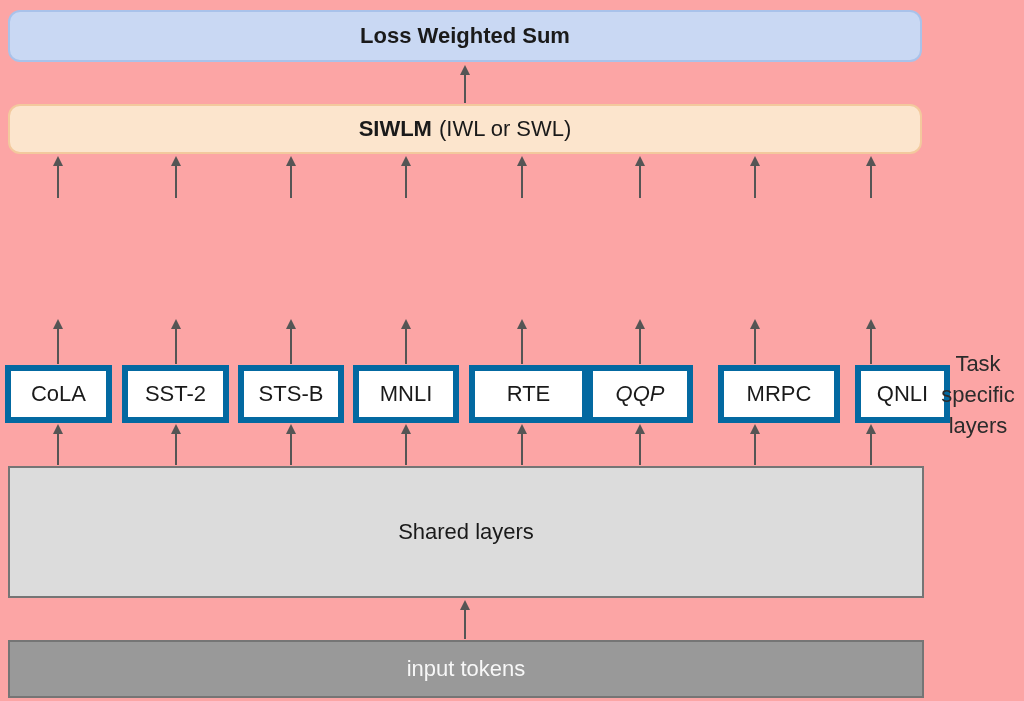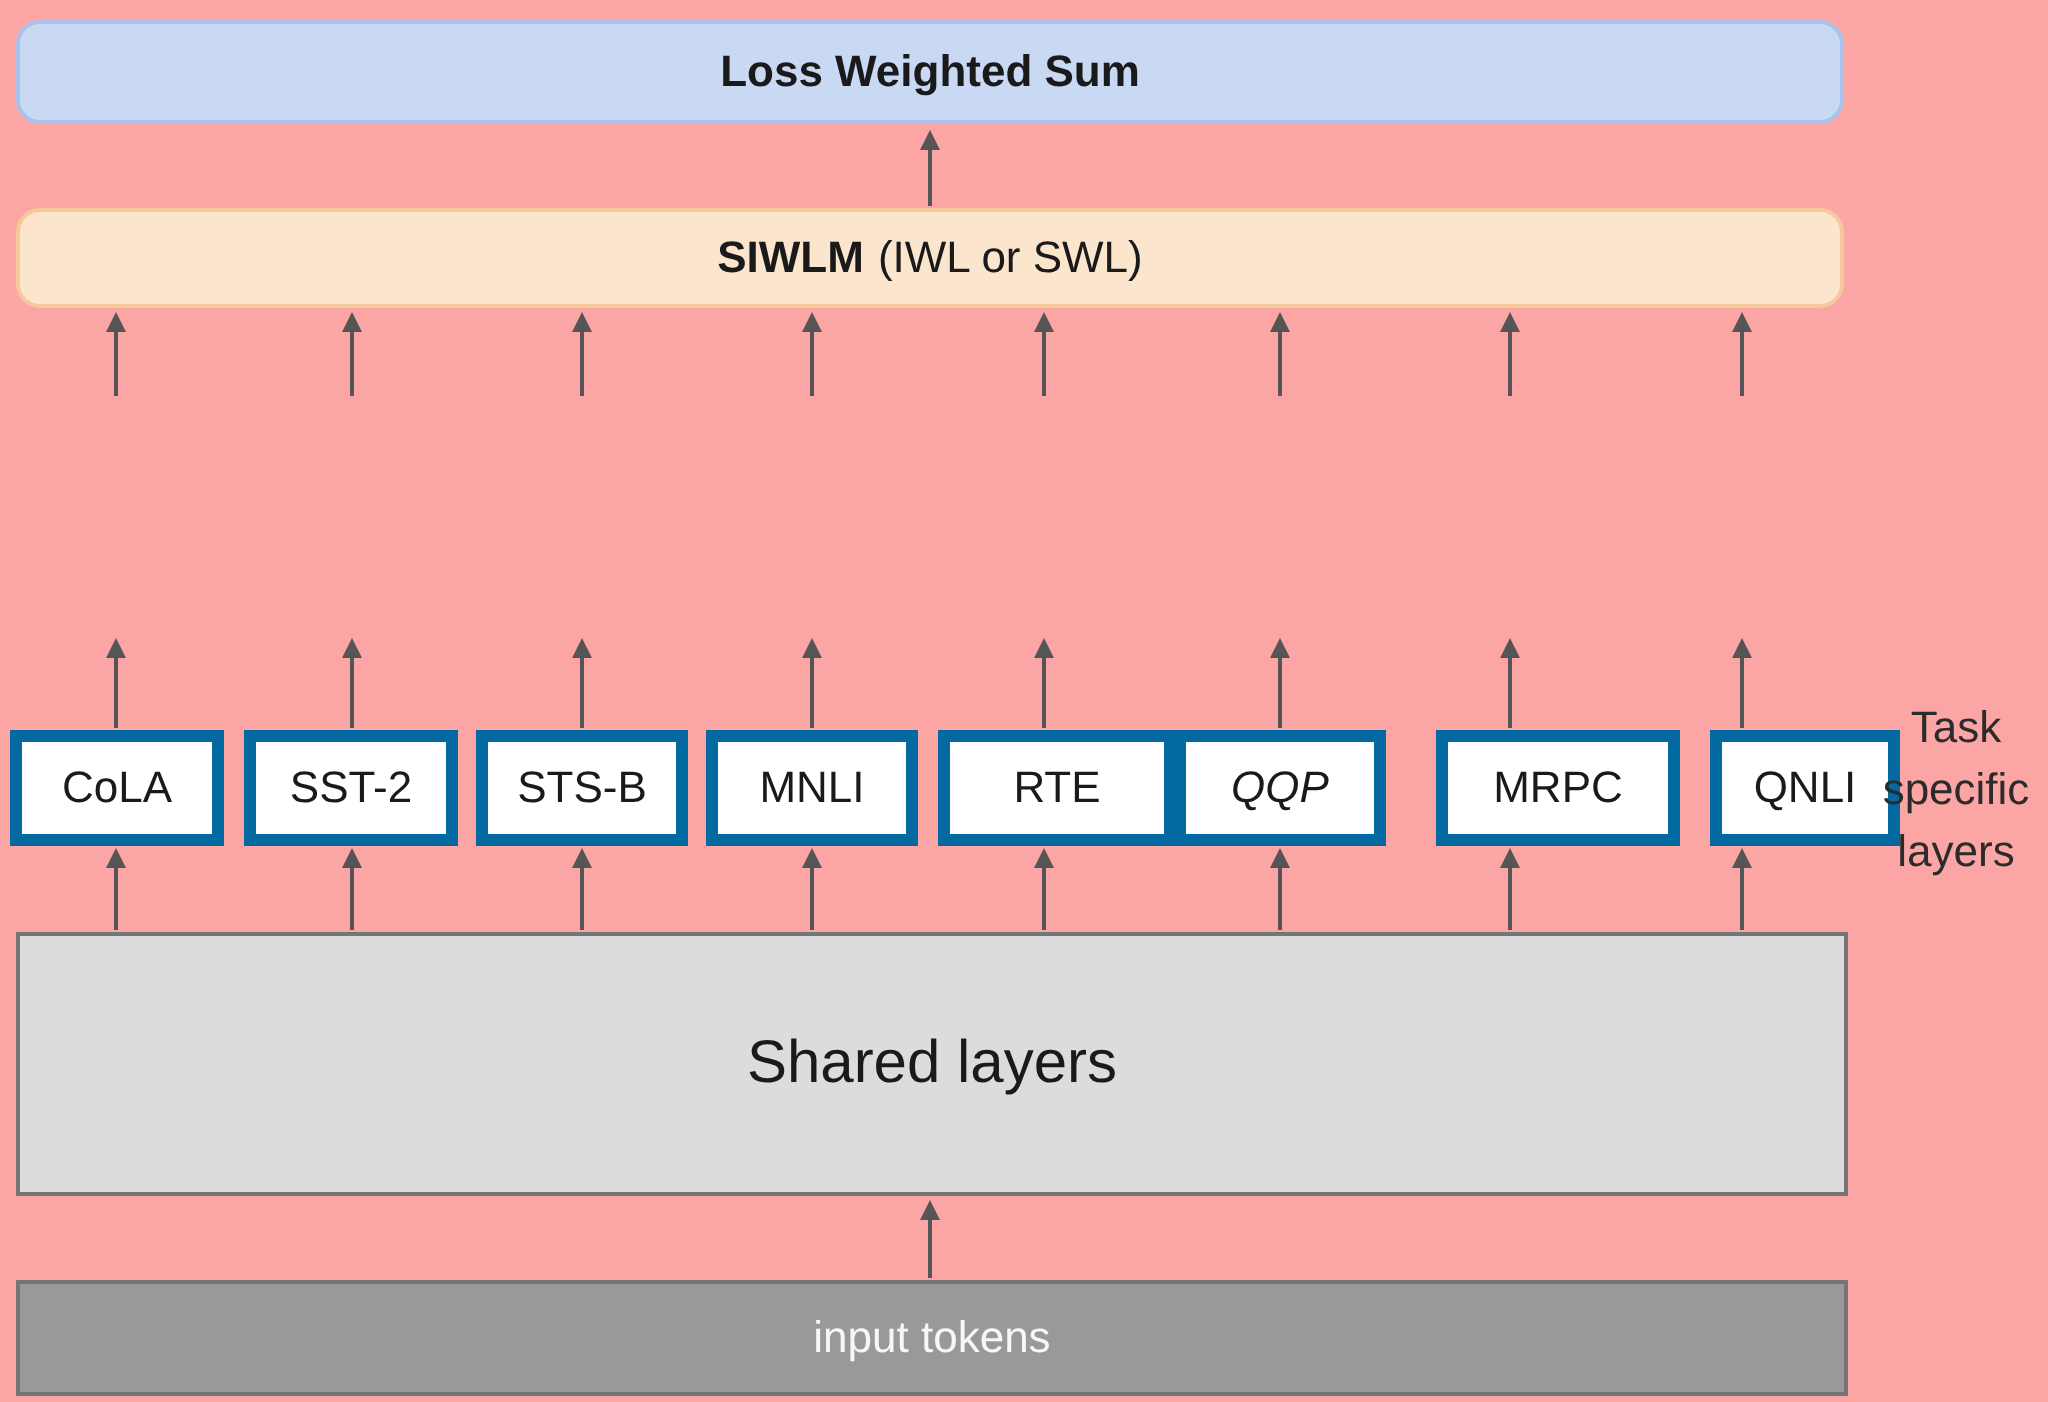--- a/index.html
+++ b/index.html
@@ -51,21 +51,21 @@
     top: 365px; height: 58px;
     background: #ffffff;
     border: 6px solid #0369a1;
     font-size: 22px;
   }
   
   .box-shared {
     left: 8px; top: 466px; width: 916px; height: 132px;
     background: #dcdcdc;
     border: 2px solid #757575;
-    font-size: 30px;
+    font-size: 22px;
     justify-content: center;
   }
   .box-input {
     left: 8px; top: 640px; width: 916px; height: 58px;
     background: #999999;
     border: 2px solid #757575;
     font-size: 22px;
     color: #f7f7f7;
     justify-content: center;
   }

